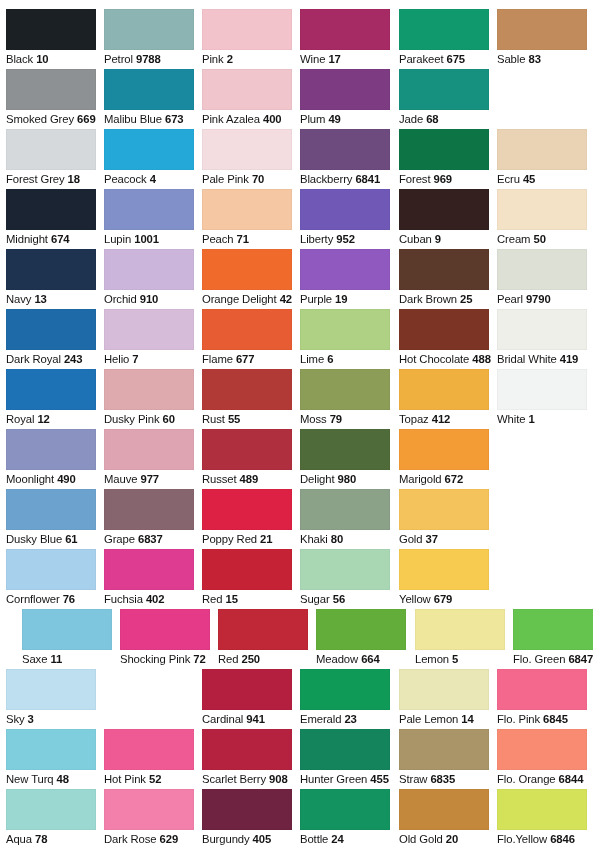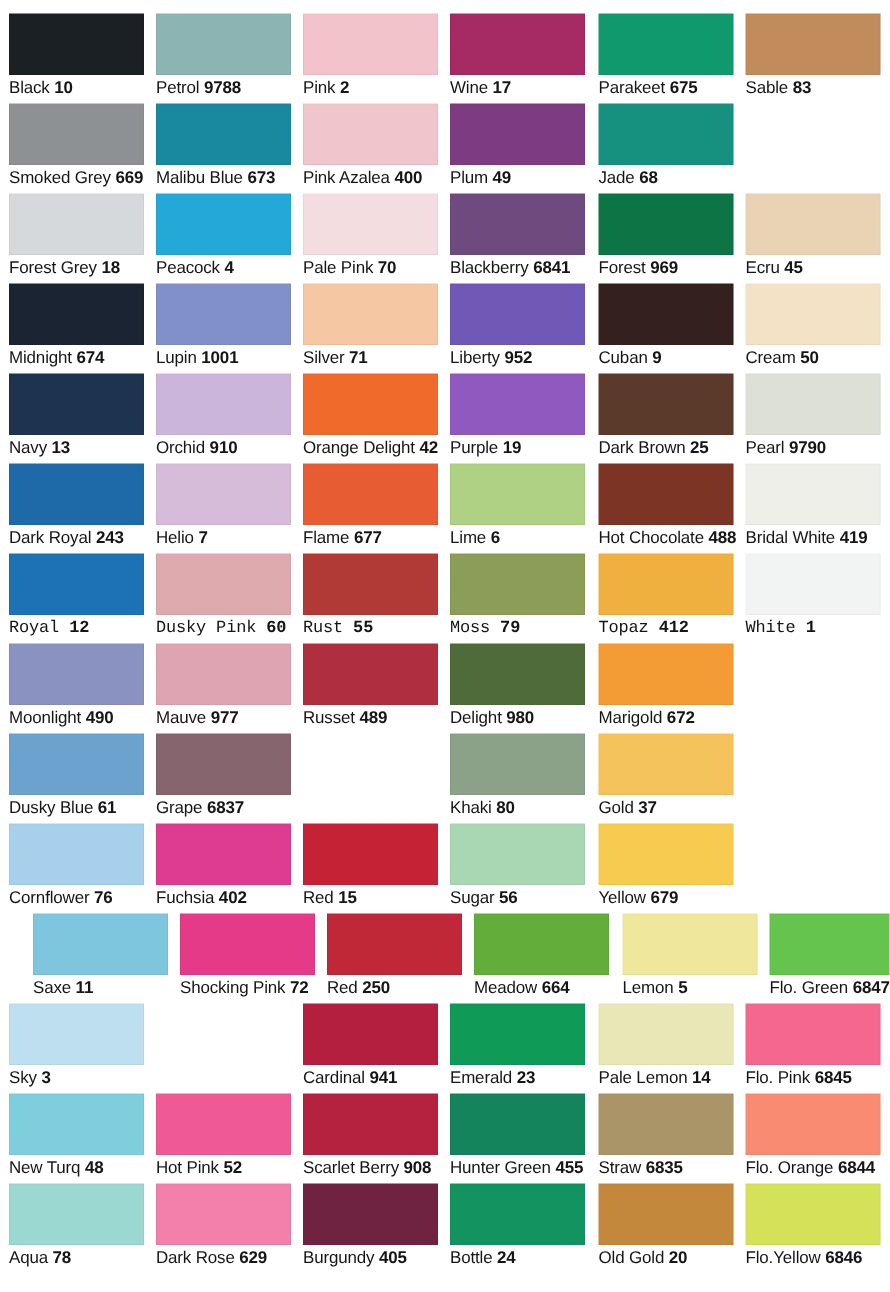--- a/index.html
+++ b/index.html
@@ -47,21 +47,21 @@
   .c3 { left: 300px; }
   .c4 { left: 399px; }
   .c5 { left: 497px; }
   
   .r0 { top: 9px; }
   .r1 { top: 69px; }
   .r2 { top: 129px; }
   .r3 { top: 189px; }
   .r4 { top: 249px; }
   .r5 { top: 309px; }
-  .r6 { top: 369px; font-family: Liberation Mono, monospace; }
+  .r6 { top: 369px; }
   .r7 { top: 429px; }
   .r8 { top: 489px; }
   .r9 { top: 549px; }
   .r10 { top: 609px; padding-left: 16px; }
   .r11 { top: 669px; }
   .r12 { top: 729px; }
   .r13 { top: 789px; }
 </style>
 </head>
 <body>
@@ -138,21 +138,21 @@
     <div class="swatch-cell c0 r3">
       <div class="swatch-chip" style="background: rgb(27, 36, 51);"></div>
       <div class="swatch-label"><span>Midnight</span> <span class="code">674</span></div>
     </div>
     <div class="swatch-cell c1 r3">
       <div class="swatch-chip" style="background: rgb(129, 144, 201);"></div>
       <div class="swatch-label"><span>Lupin</span> <span class="code">1001</span></div>
     </div>
     <div class="swatch-cell c2 r3">
       <div class="swatch-chip" style="background: rgb(245, 199, 163);"></div>
-      <div class="swatch-label"><span>Silver</span> <span class="code">71</span></div>
+      <div class="swatch-label"><span>Peach</span> <span class="code">71</span></div>
     </div>
     <div class="swatch-cell c3 r3">
       <div class="swatch-chip" style="background: rgb(111, 88, 182);"></div>
       <div class="swatch-label"><span>Liberty</span> <span class="code">952</span></div>
     </div>
     <div class="swatch-cell c4 r3">
       <div class="swatch-chip" style="background: rgb(51, 32, 31);"></div>
       <div class="swatch-label"><span>Cuban</span> <span class="code">9</span></div>
     </div>
     <div class="swatch-cell c5 r3">
@@ -252,20 +252,24 @@
       <div class="swatch-label"><span>Marigold</span> <span class="code">672</span></div>
     </div>
     <div class="swatch-cell c0 r8">
       <div class="swatch-chip" style="background: rgb(107, 163, 206);"></div>
       <div class="swatch-label"><span>Dusky Blue</span> <span class="code">61</span></div>
     </div>
     <div class="swatch-cell c1 r8">
       <div class="swatch-chip" style="background: rgb(135, 101, 111);"></div>
       <div class="swatch-label"><span>Grape</span> <span class="code">6837</span></div>
     </div>
+    <div class="swatch-cell c2 r8">
+      <div class="swatch-chip" style="background: rgb(221, 33, 68);"></div>
+      <div class="swatch-label"><span>Poppy Red</span> <span class="code">21</span></div>
+    </div>
     <div class="swatch-cell c3 r8">
       <div class="swatch-chip" style="background: rgb(139, 161, 136);"></div>
       <div class="swatch-label"><span>Khaki</span> <span class="code">80</span></div>
     </div>
     <div class="swatch-cell c4 r8">
       <div class="swatch-chip" style="background: rgb(245, 195, 91);"></div>
       <div class="swatch-label"><span>Gold</span> <span class="code">37</span></div>
     </div>
     <div class="swatch-cell c0 r9">
       <div class="swatch-chip" style="background: rgb(167, 208, 236);"></div>

